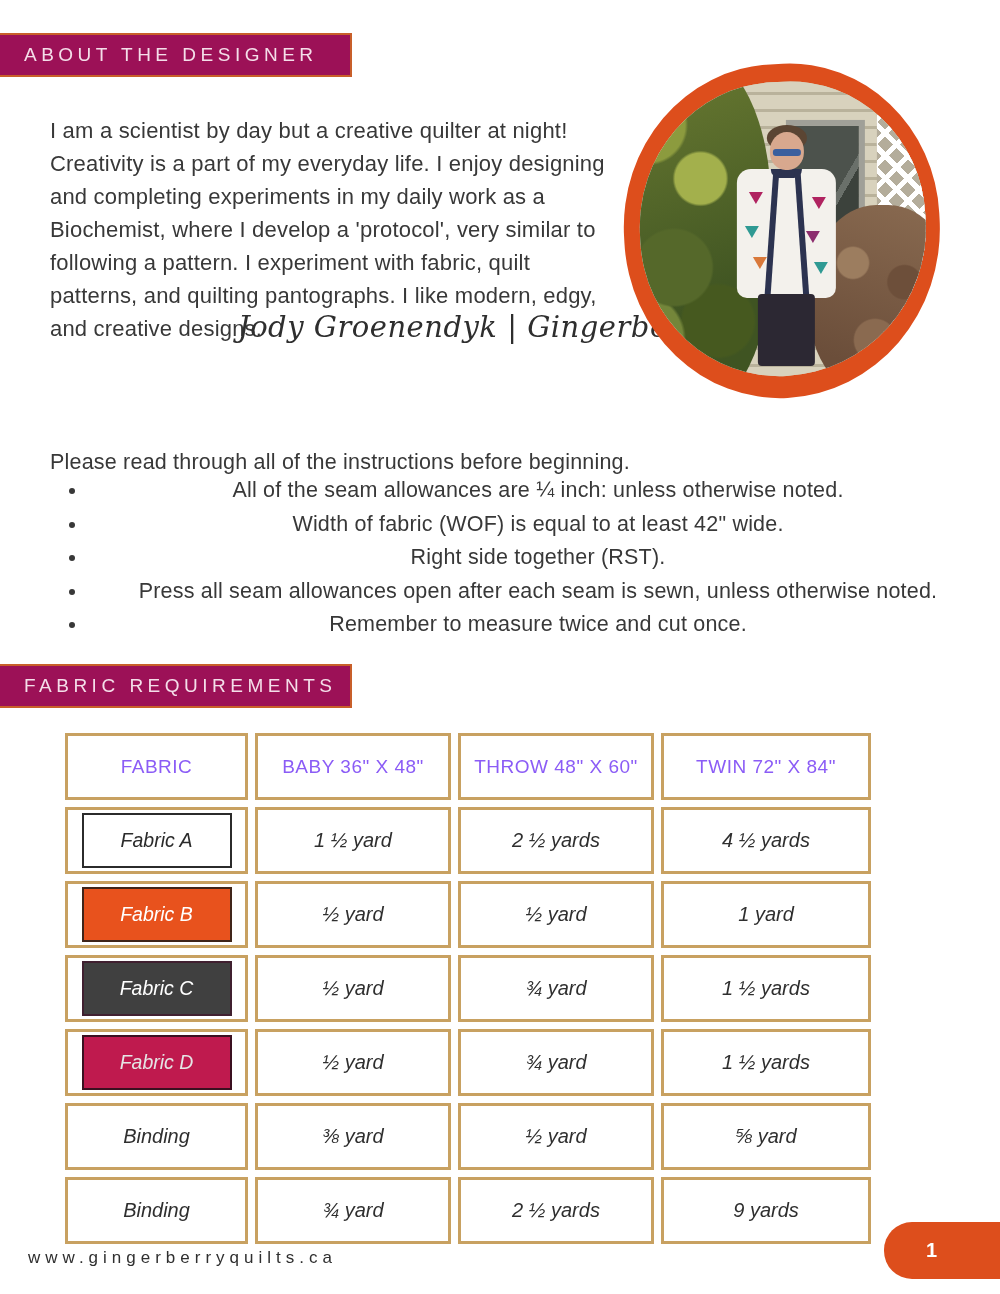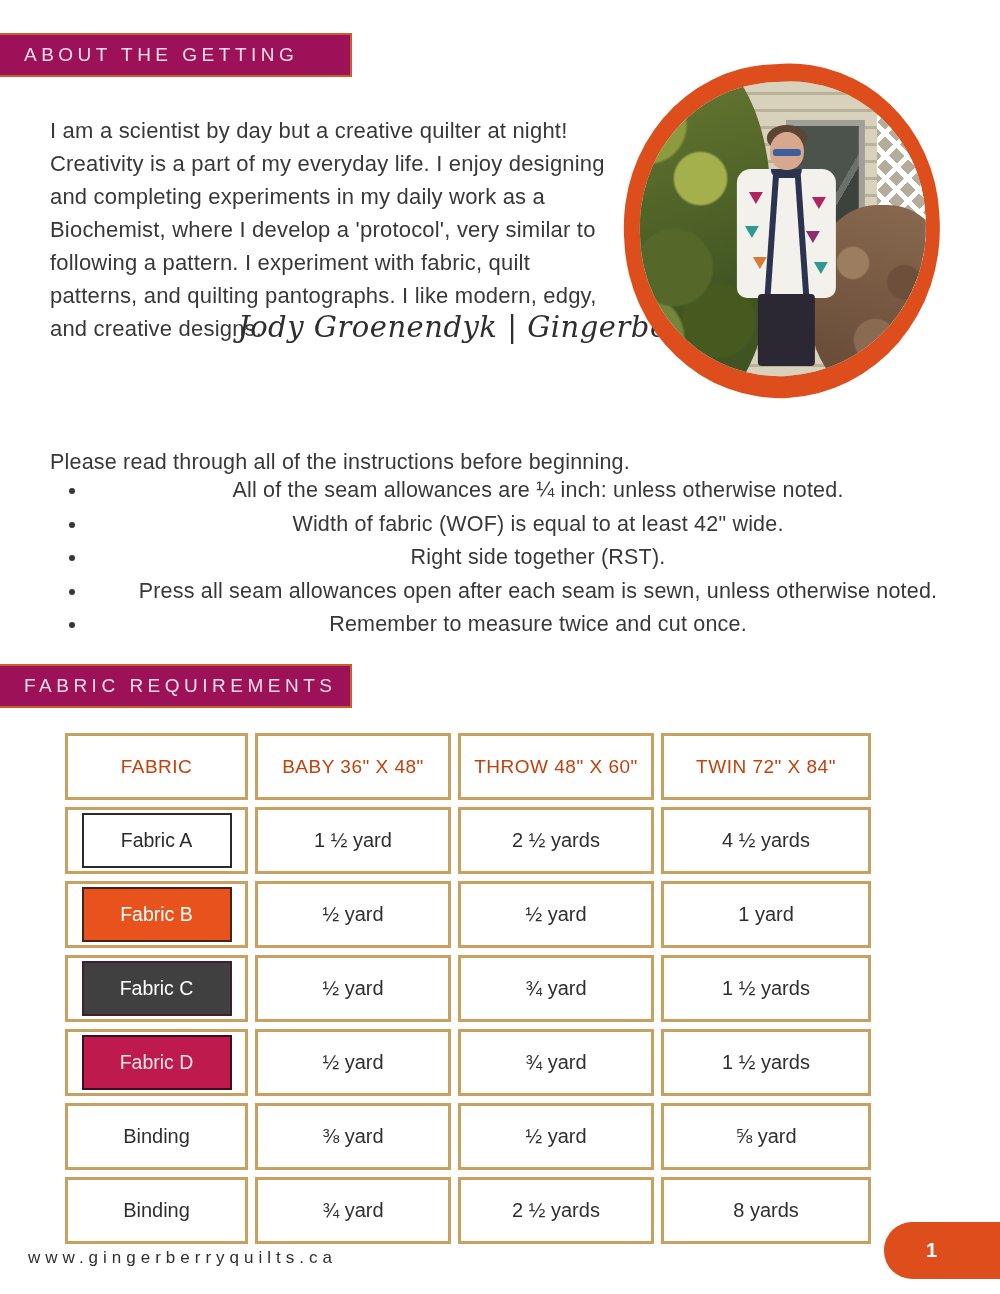--- a/index.html
+++ b/index.html
@@ -105,22 +105,22 @@
   .before-list li{font-size:21.5px;line-height:25px;margin-bottom:8.5px;letter-spacing:.2px;text-align:center;}
 
   
   .fabric-table{position:absolute;left:65px;top:733px;}
   .trow{display:grid;grid-template-columns:183px 196px 196px 210px;gap:7px;margin-bottom:7px;}
   .cell{
     box-sizing:border-box;height:67px;background:#ffffff;
     border:3px solid var(--table-border,#c8a161);
     display:flex;align-items:center;justify-content:center;
   }
-  .header-cell{font-size:19px;letter-spacing:.5px;color:#c2410c;}
-  .value-cell,.label-cell{font-size:20px;color:#2f2f2f;}
+  .header-cell{font-size:19px;letter-spacing:.5px;color:#8b5cf6;}
+  .value-cell,.label-cell{font-size:20px;color:#2f2f2f;font-style:italic;}
   .swatch{
     width:150px;height:55px;border:2px solid #2b2b2b;box-sizing:border-box;
     display:flex;align-items:center;justify-content:center;font-size:19.5px;
   }
 
   
   .footer-url{
     position:absolute;left:28px;top:1248px;font-size:17px;letter-spacing:5px;color:#2f2f2f;
   }
   .page-badge{
@@ -129,21 +129,21 @@
     display:flex;align-items:center;padding-left:42px;box-sizing:border-box;
   }
   .page-badge span{color:#ffffff;font-size:20px;font-weight:bold;}
 </style>
 </head>
 <body>
 
 <div class="page">
 
   <div class="banner" id="banner-about">
-    <span>ABOUT THE GETTING</span>
+    <span>ABOUT THE DESIGNER</span>
   </div>
 
   <p class="about-paragraph">I am a scientist by day but a creative quilter at night! Creativity is a part of my everyday life. I enjoy designing and completing experiments in my daily work as a Biochemist, where I develop a 'protocol', very similar to following a pattern. I experiment with fabric, quilt patterns, and quilting pantographs. I like modern, edgy, and creative designs.</p>
 
   <div class="signature">Jody Groenendyk | Gingerberryquilts.ca</div>
 
   <div class="photo-wrap">
     <div class="photo-ring">
       <div class="photo-scene">
         <div class="scene-siding"></div>
@@ -228,21 +228,21 @@
         <div class="trow">
           <div class="cell label-cell">Binding</div>
           <div class="cell value-cell">⅜ yard</div>
           <div class="cell value-cell">½ yard</div>
           <div class="cell value-cell">⅝ yard</div>
         </div>
         <div class="trow">
           <div class="cell label-cell">Binding</div>
           <div class="cell value-cell">¾ yard</div>
           <div class="cell value-cell">2 ½ yards</div>
-          <div class="cell value-cell">8 yards</div>
+          <div class="cell value-cell">9 yards</div>
         </div>
       </div>
   </div>
 
   <div class="footer-url">www.gingerberryquilts.ca</div>
   <div class="page-badge">
     <span>1</span>
   </div>
 
 </div>

